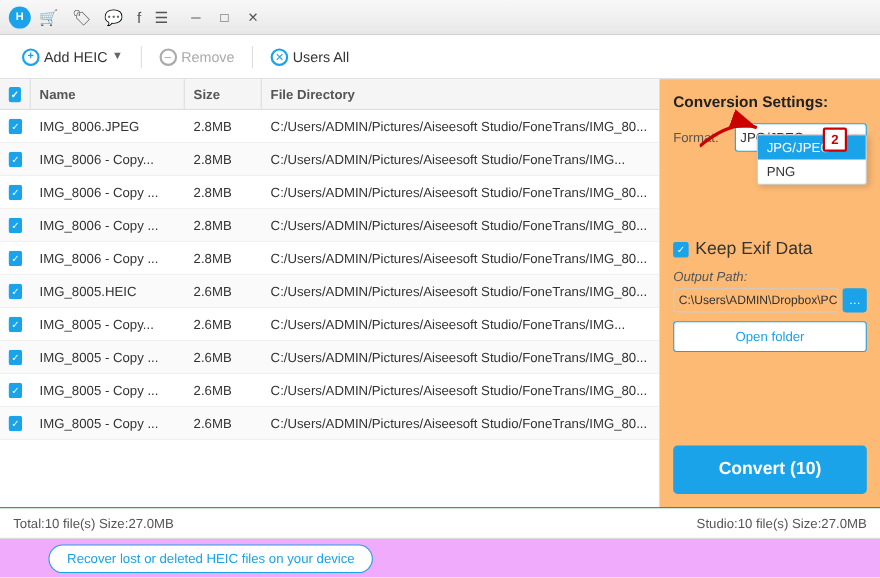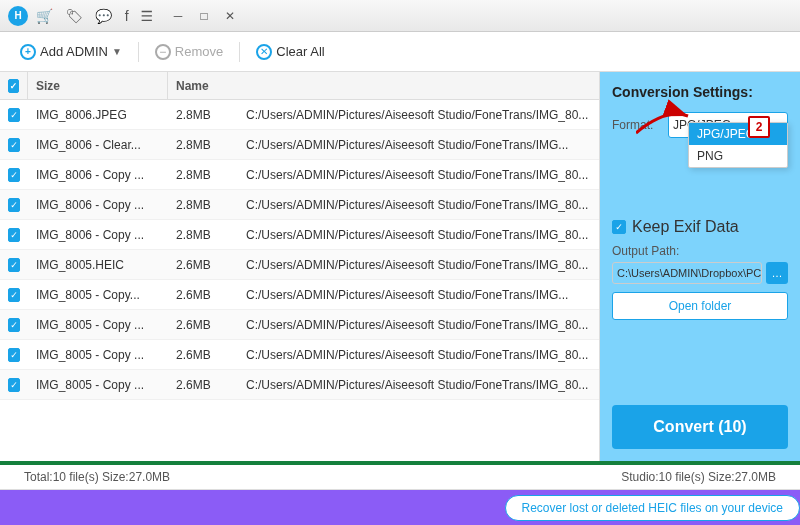--- a/index.html
+++ b/index.html
@@ -204,21 +204,21 @@
       display: flex;
       align-items: center;
       justify-content: center;
       color: white;
       font-size: 9px;
     }
 
     
     .right-panel {
       width: 200px;
-      background: #7dd3fc;
+      background: #fdba74;
       padding: 12px;
       display: flex;
       flex-direction: column;
       gap: 8px;
       position: relative;
     }
     .panel-title {
       font-size: 14px;
       font-weight: bold;
       color: #222;
@@ -315,20 +315,21 @@
       flex-shrink: 0;
     }
     .exif-label {
       font-size: 16px;
       color: #333;
     }
 
     .output-label {
       font-size: 12px;
       color: #555;
+      font-style: italic;
     }
     .output-path-row {
       display: flex;
       align-items: center;
       gap: 4px;
     }
     .output-path-text {
       flex: 1;
       font-size: 11px;
       color: #333;
@@ -376,38 +377,38 @@
       font-size: 16px;
       font-weight: bold;
       cursor: pointer;
       margin-top: auto;
     }
 
     
     .status-bar {
       height: 28px;
       background: white;
-      border-top: 4px solid #15803d;
-      display: flex;
-      align-items: center;
-      padding: 0 24px;
+      border-top: 1px solid #15803d;
+      display: flex;
+      align-items: center;
+      padding: 0 12px;
       font-size: 12px;
       color: #555;
     }
     .status-left { flex: 1; }
     .status-right { }
 
     
     .bottom-bar {
       height: 36px;
-      background: #8b5cf6;
+      background: #f0abfc;
       border-top: 1px solid #ddd;
       display: flex;
       align-items: center;
-      justify-content: flex-end;
+      justify-content: flex-start;
       padding-left: 44px;
     }
     .recover-btn {
       height: 26px;
       border: 1px solid #1aa3e8;
       border-radius: 13px;
       background: white;
       color: #1aa3e8;
       font-size: 12px;
       padding: 0 16px;
@@ -440,61 +441,62 @@
   <div class="title-bar-controls">
     <button class="title-btn">─</button>
     <button class="title-btn">□</button>
     <button class="title-btn close">✕</button>
   </div>
 </div>
 
 <div class="toolbar">
   <button class="toolbar-btn">
     <div class="icon-circle">+</div>
-    <span>Add ADMIN</span>
+    <span>Add HEIC</span>
     <span class="dropdown-arrow">▼</span>
   </button>
   <div class="toolbar-separator"></div>
   <button class="toolbar-btn disabled">
     <div class="icon-minus">−</div>
     <span>Remove</span>
   </button>
   <div class="toolbar-separator"></div>
   <button class="toolbar-btn">
     <div class="icon-x">✕</div>
-    <span>Clear All</span>
+    <span>Users All</span>
   </button>
 </div>
 
 <div class="main-layout">
 
   <div class="file-list-container">
 
     <div class="table-header">
       <div class="th">
         <div class="checkbox-checked">✓</div>
       </div>
+      <div class="th">Name</div>
       <div class="th">Size</div>
-      <div class="th">Name</div>
+      <div class="th">File Directory</div>
     </div>
 
     <div class="table-body" id="table-body">
     <div class="table-row">
       <div class="td checkbox-cell">
         <div class="checkbox-checked">✓</div>
       </div>
       <div class="td">IMG_8006.JPEG</div>
       <div class="td">2.8MB</div>
       <div class="td">C:/Users/ADMIN/Pictures/Aiseesoft Studio/FoneTrans/IMG_80...</div>
     </div>
         <div class="table-row">
       <div class="td checkbox-cell">
         <div class="checkbox-checked">✓</div>
       </div>
-      <div class="td">IMG_8006 - Clear...</div>
+      <div class="td">IMG_8006 - Copy...</div>
       <div class="td">2.8MB</div>
       <div class="td">C:/Users/ADMIN/Pictures/Aiseesoft Studio/FoneTrans/IMG...</div>
     </div>
         <div class="table-row">
       <div class="td checkbox-cell">
         <div class="checkbox-checked">✓</div>
       </div>
       <div class="td">IMG_8006 - Copy ...</div>
       <div class="td">2.8MB</div>
       <div class="td">C:/Users/ADMIN/Pictures/Aiseesoft Studio/FoneTrans/IMG_80...</div>

